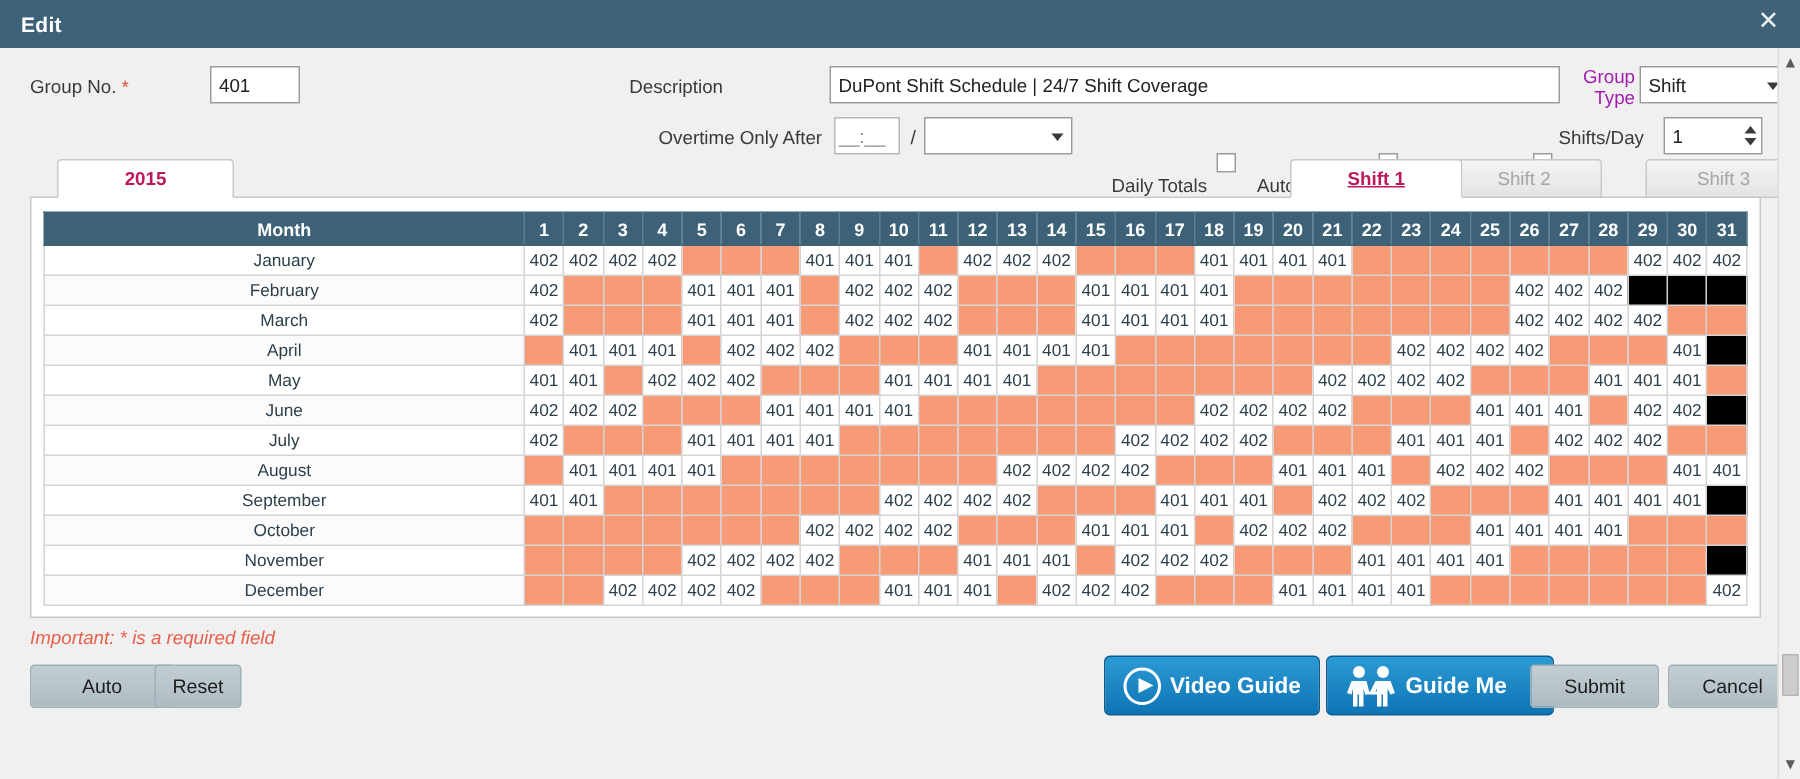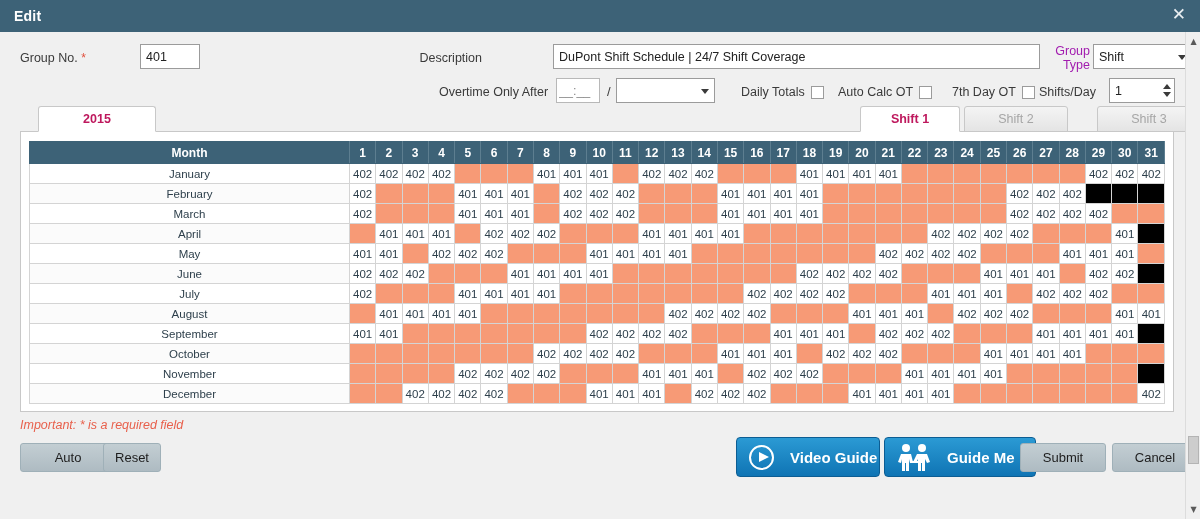--- a/index.html
+++ b/index.html
@@ -161,21 +161,21 @@
     border: 1px solid #9b9b9b;
     background: #fff;
     font-size: 12.5px;
     padding: 0 16px 0 5px;
     appearance: none; -webkit-appearance: none;
     font-family: "Liberation Sans", sans-serif;
   }
   .ot-caret { left: 681px; top: 11px; }
 
   .chk-group { position: absolute; top: 7px; display: flex; align-items: center; gap: 6px; }
-  .chk-group .cl { font-size: 12.5px; color: #3a3a3a; }
+  .chk-group .cl { font-size: 12.5px; color: #3a3a3a; margin-top: 32px; }
   .chk {
     width: 13px; height: 13px;
     border: 1px solid #9b9b9b;
     background: #fff;
     display: inline-block;
   }
   .g-daily { left: 721px; }
   .g-auto  { left: 818px; }
   .g-7th   { left: 932px; }
 
@@ -223,21 +223,21 @@
     border-radius: 3px 3px 0 0;
   }
   .tab.active {
     background: #ffffff;
     color: #be185d;
     font-weight: bold;
     border-bottom: 1px solid #ffffff;
     z-index: 3;
   }
   .tab-year { left: 18px; width: 118px; }
-  .tab-s1 { left: 840px; width: 100px; }
+  .tab-s1 { left: 840px; width: 115px; text-decoration: underline; }
   .tab-s2 { left: 944px; width: 104px; }
   .tab-s3 { left: 1048px; width: 104px; margin-left: 29px; }
 
   
   .gridpanel {
     margin: 0 26px 0 20px;
     background: #ffffff;
     border: 1px solid #c8c8c8;
     border-top: none;
     padding: 9px 8px 10px 8px;
@@ -311,21 +311,21 @@
   .bigbtn {
     position: absolute;
     height: 40px;
     border-radius: 4px;
     background: linear-gradient(#2b9ad4, #0f74b4);
     border: 1px solid #0c5d93;
     color: #ffffff;
     font-size: 15px;
     font-weight: bold;
     display: flex; align-items: center;
-    gap: 16px;
+    gap: 6px;
     padding-left: 12px;
     cursor: pointer;
     font-family: "Liberation Sans", sans-serif;
   }
   .btn-video { left: 716px; top: 25px; width: 144px; }
   .btn-guide { left: 864px; top: 25px; width: 152px; }
 
   .play-icon {
     width: 25px; height: 25px;
     border: 2.5px solid #ffffff;

